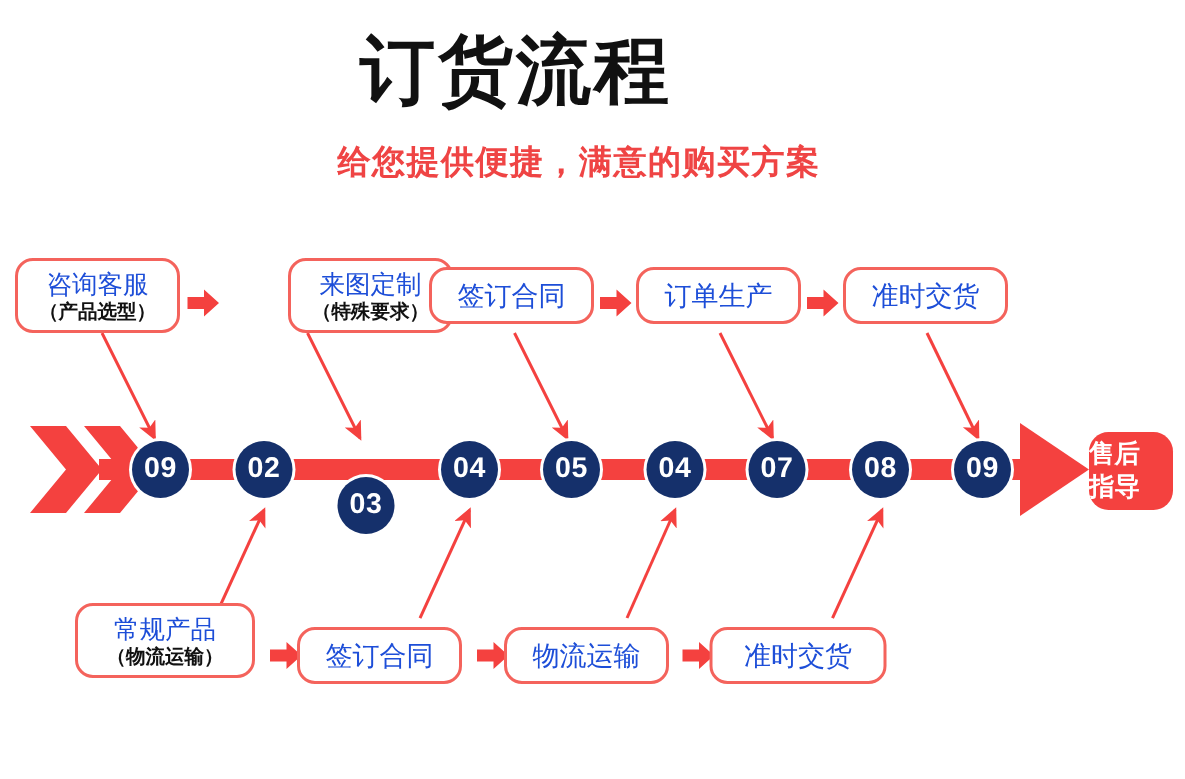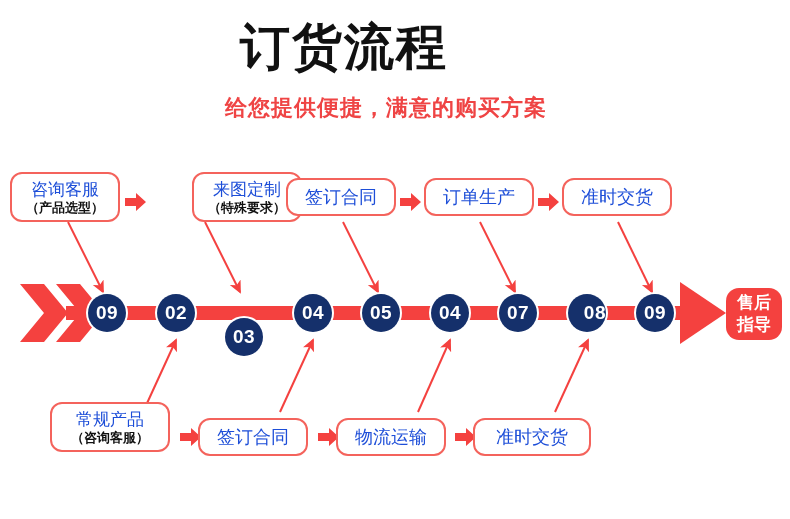--- a/index.html
+++ b/index.html
@@ -113,21 +113,21 @@
     width: 56px;
     height: 52px;
     border-radius: 13px;
     background: #f4413f;
     color: #ffffff;
     font-size: 17px;
     font-weight: 700;
     line-height: 22px;
     display: flex;
     flex-direction: column;
-    align-items: center;
+    align-items: flex-start;
     justify-content: center;
     text-align: center;
   }
 
   .svg-layer {
     position: absolute;
     left: 0;
     top: 0;
     width: 790px;
     height: 519px;
@@ -203,21 +203,21 @@
     </div>
   <div class="node" style="left:362px; top:294px;">
       <span>05</span>
     </div>
   <div class="node" style="left:431px; top:294px;">
       <span>04</span>
     </div>
   <div class="node" style="left:499px; top:294px;">
       <span>07</span>
     </div>
-  <div class="node" style="left:568px; top:294px;justify-content:flex-end;">
+  <div class="node" style="left:568px; top:294px;">
       <span>08</span>
     </div>
   <div class="node" style="left:636px; top:294px;">
       <span>09</span>
     </div>
 
   <div class="end-badge">
     <span>售后</span>
     <span>指导</span>
   </div>
@@ -235,21 +235,21 @@
   </div>
   <div class="step-box single" style="left:424px; top:178px; width:110px; height:38px;">
     <span class="line1">订单生产</span>
   </div>
   <div class="step-box single" style="left:562px; top:178px; width:110px; height:38px;">
     <span class="line1">准时交货</span>
   </div>
 
   <div class="step-box" style="left:50px; top:402px; width:120px; height:50px;">
     <span class="line1">常规产品</span>
-    <span class="line2">（咨询客服）</span>
+    <span class="line2">（物流运输）</span>
   </div>
   <div class="step-box single" style="left:198px; top:418px; width:110px; height:38px;">
     <span class="line1">签订合同</span>
   </div>
   <div class="step-box single" style="left:336px; top:418px; width:110px; height:38px;">
     <span class="line1">物流运输</span>
   </div>
   <div class="step-box single" style="left:473px; top:418px; width:118px; height:38px;">
     <span class="line1">准时交货</span>
   </div>

